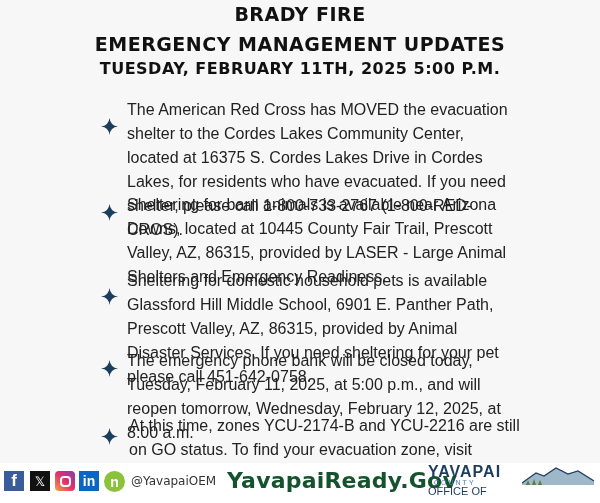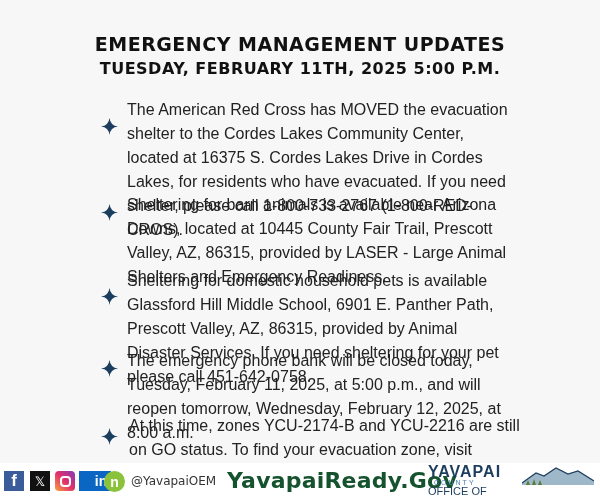--- a/index.html
+++ b/index.html
@@ -13,36 +13,37 @@
   .item { position: absolute; left: 0; width: 600px; }
   .star { position: absolute; left: 101px; width: 17px; height: 17px; }
   .star svg { width: 17px; height: 17px; display: block; }
   .text { position: absolute; left: 127px; width: 385px; color: #222; font-size: 16px; line-height: 24px; }
   .footer { position: absolute; left: 0; top: 463px; width: 600px; height: 40px; background: #fff; }
   .soc { position: absolute; top: 8px; width: 20px; height: 20px; display: flex; align-items: center; justify-content: center; color: #fff; font-weight: bold; font-size: 14px; }
   .fb { left: 4px; background: #3b5c9a; font-size: 17px; }
   .x { left: 30px; background: #111; font-size: 13px; font-weight: normal; }
   .ig { left: 55px; background: linear-gradient(45deg, #f9a23c, #e1306c 50%, #833ab4); border-radius: 4px; }
   .ig .ring { width: 11px; height: 11px; border: 2px solid #fff; border-radius: 4px; box-sizing: border-box; }
-  .li { left: 79px; background: #0a66c2; font-size: 14px; padding-left: 12px; }
+  .li { left: 79px; background: #0a66c2; font-size: 14px; }
   .nd { left: 104px; background: #8ac33b; border-radius: 50%; width: 21px; height: 21px; font-size: 14px; }
   .handle { position: absolute; left: 131px; top: 11px; font-size: 12px; color: #333; font-family: "DejaVu Sans", sans-serif; }
   .site { position: absolute; left: 227px; top: 5px; font-size: 22px; font-weight: bold; color: #14532d; font-family: "DejaVu Sans", sans-serif; letter-spacing: 0.2px; text-align: center; }
   .logo { position: absolute; left: 424px; top: 0; width: 176px; height: 40px; }
   .logo .yav { position: absolute; left: 4px; top: 0; font-size: 16px; font-weight: bold; color: #1d3d5e; letter-spacing: 1px; }
   .logo .cty { position: absolute; left: 10px; top: 16px; font-size: 7px; color: #4a7fb0; letter-spacing: 2px; }
   .logo .oo { position: absolute; left: 4px; top: 22px; font-size: 11px; color: #1d3d5e; }
   .logo .em { position: absolute; left: 4px; top: 30px; font-size: 9px; color: #1d3d5e; letter-spacing: 0.3px; }
   .logo .mtn { position: absolute; left: 98px; top: 2px; width: 72px; height: 20px; }
 </style>
 </head>
 <body>
 
 <div class="page">
   <div class="main">
+    <div class="title t1">Brady Fire</div>
     <div class="title t2">Emergency Management Updates</div>
     <div class="title t3">Tuesday, February 11th, 2025 5:00 P.M.</div>
 
     <div class="item" style="top:98px">
       <span class="star" style="top:20px">
           <svg viewBox="0 0 20 20">
             <path d="M10 0 Q11 9 20 10 Q11 11 10 20 Q9 11 0 10 Q9 9 10 0Z" fill="#1d3d5e"></path>
           </svg>
         </span>
       <div class="text" style="top:0">The American Red Cross has MOVED the evacuation shelter to the Cordes Lakes Community Center, located at 16375 S. Cordes Lakes Drive in Cordes Lakes, for residents who have evacuated. If you need shelter, please call 1-800-733-2767 (1-800-RED-CROS).</div>

